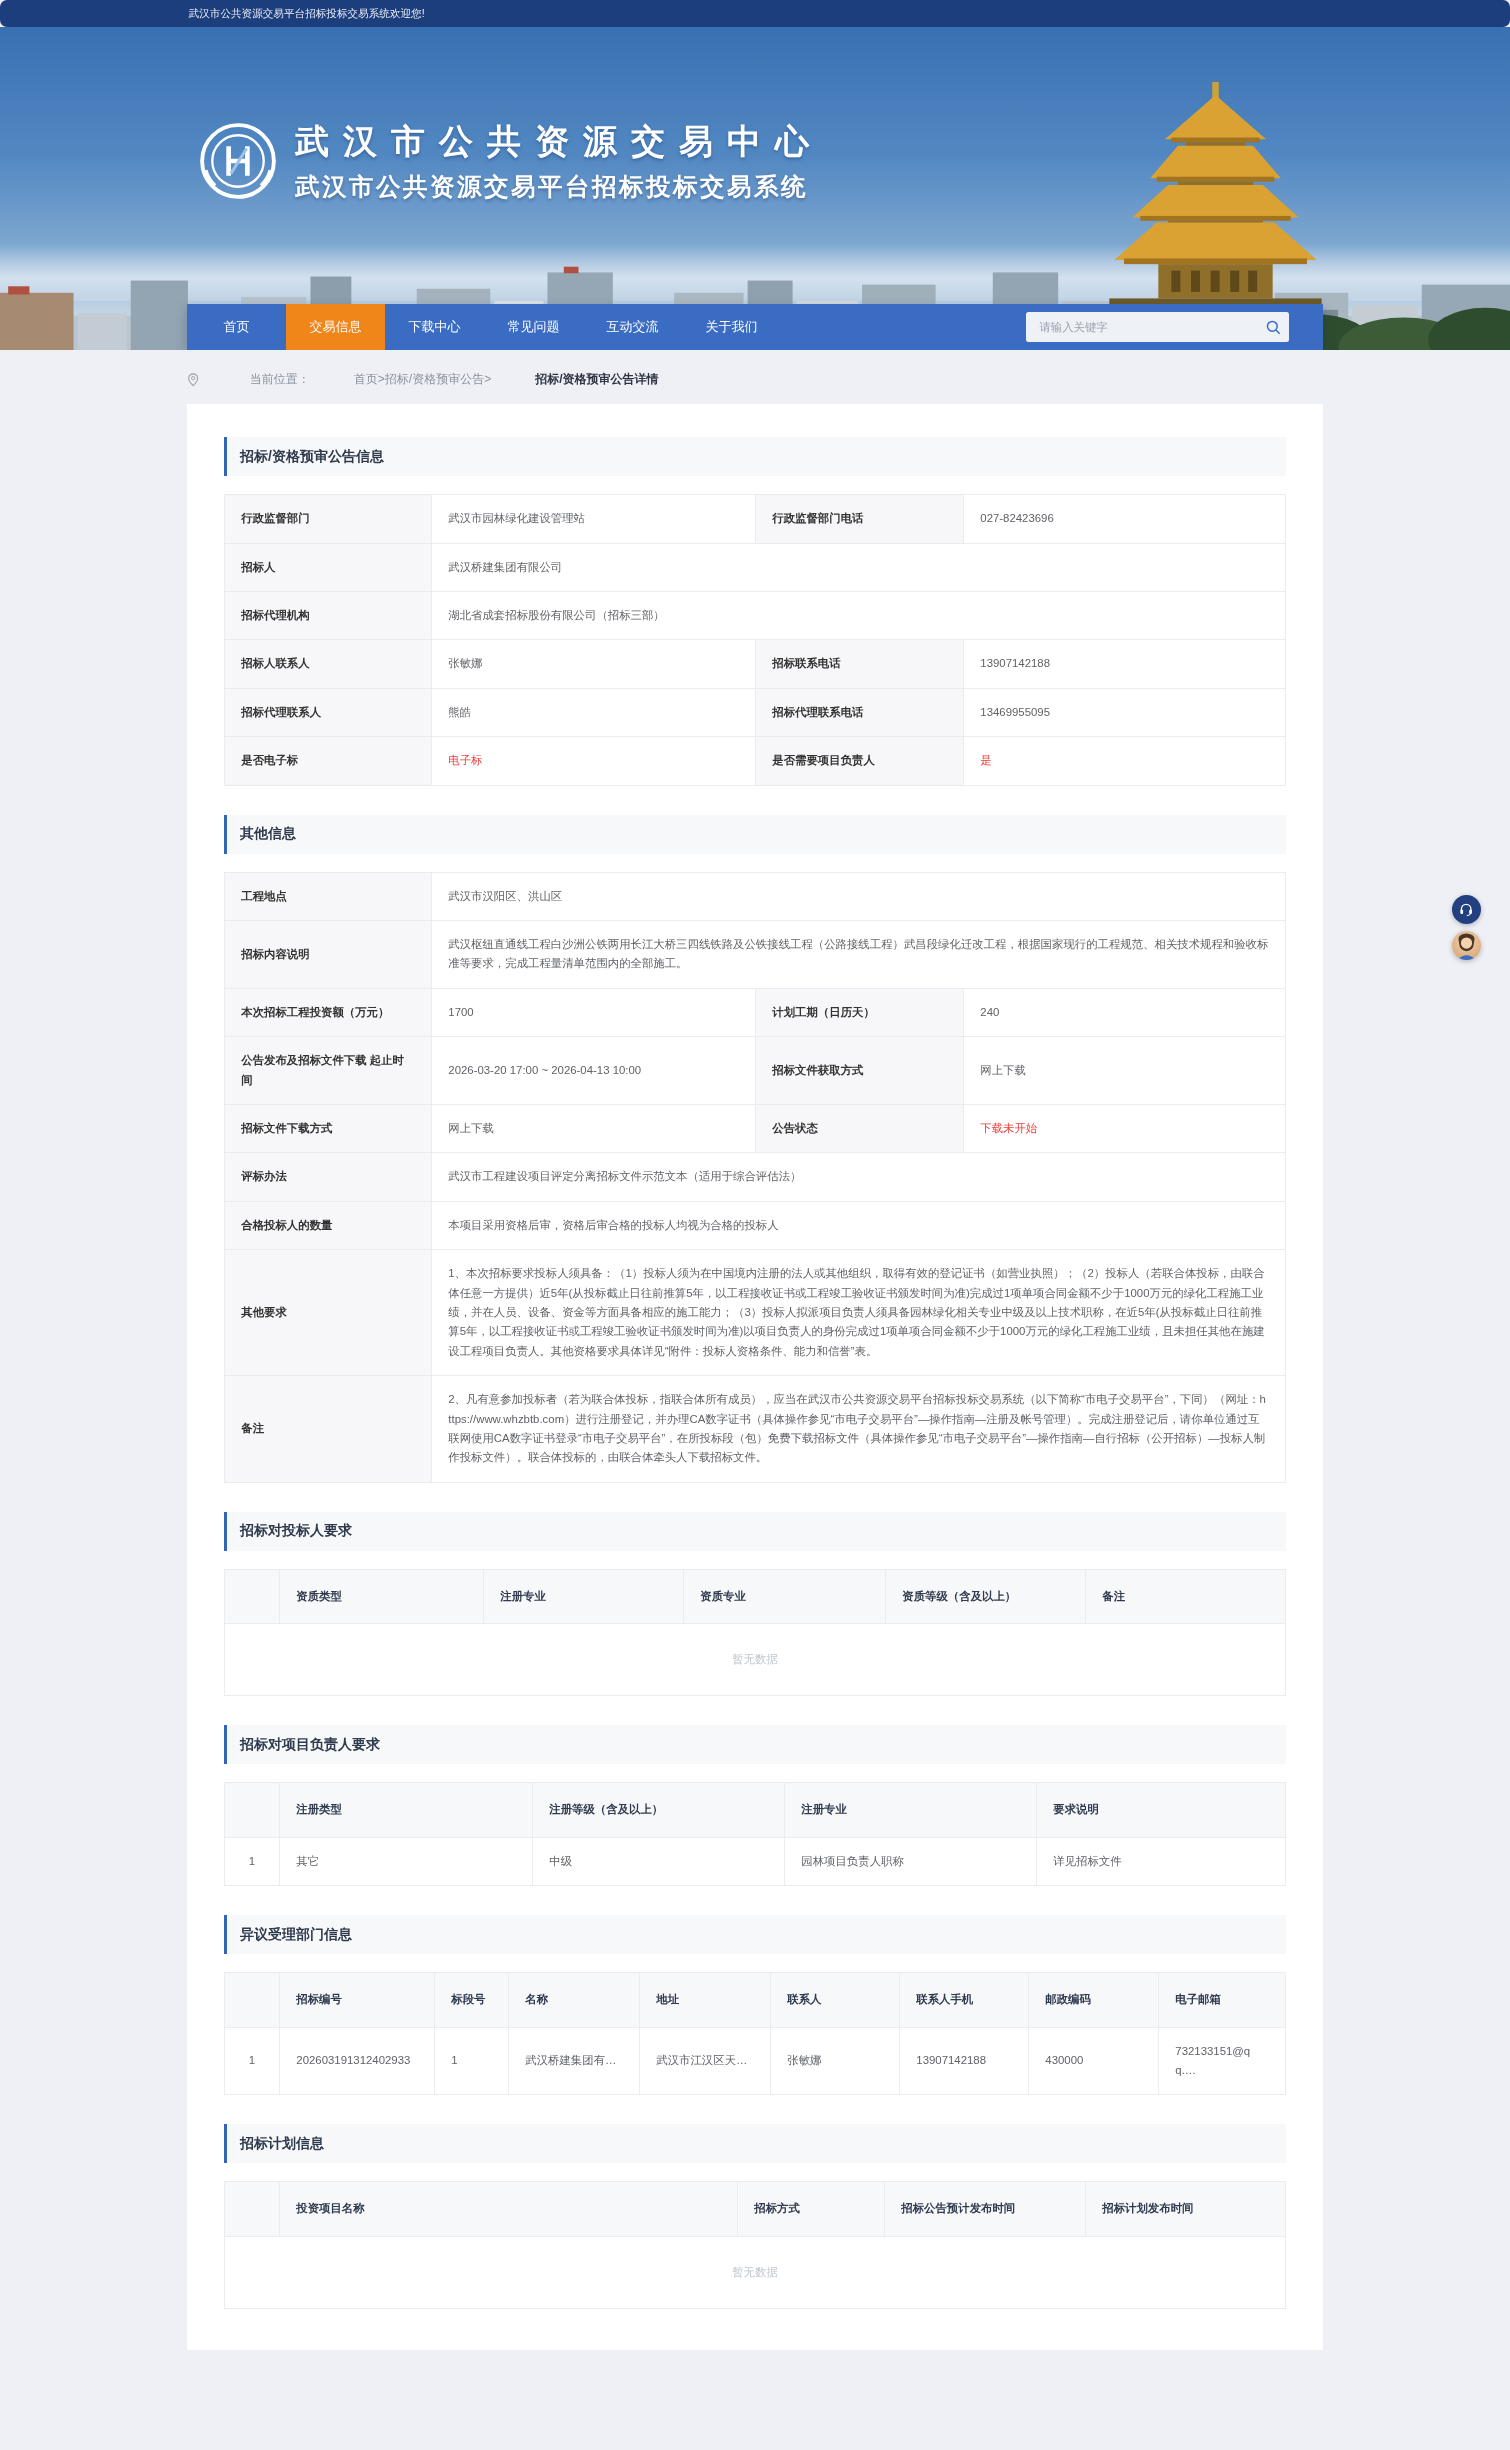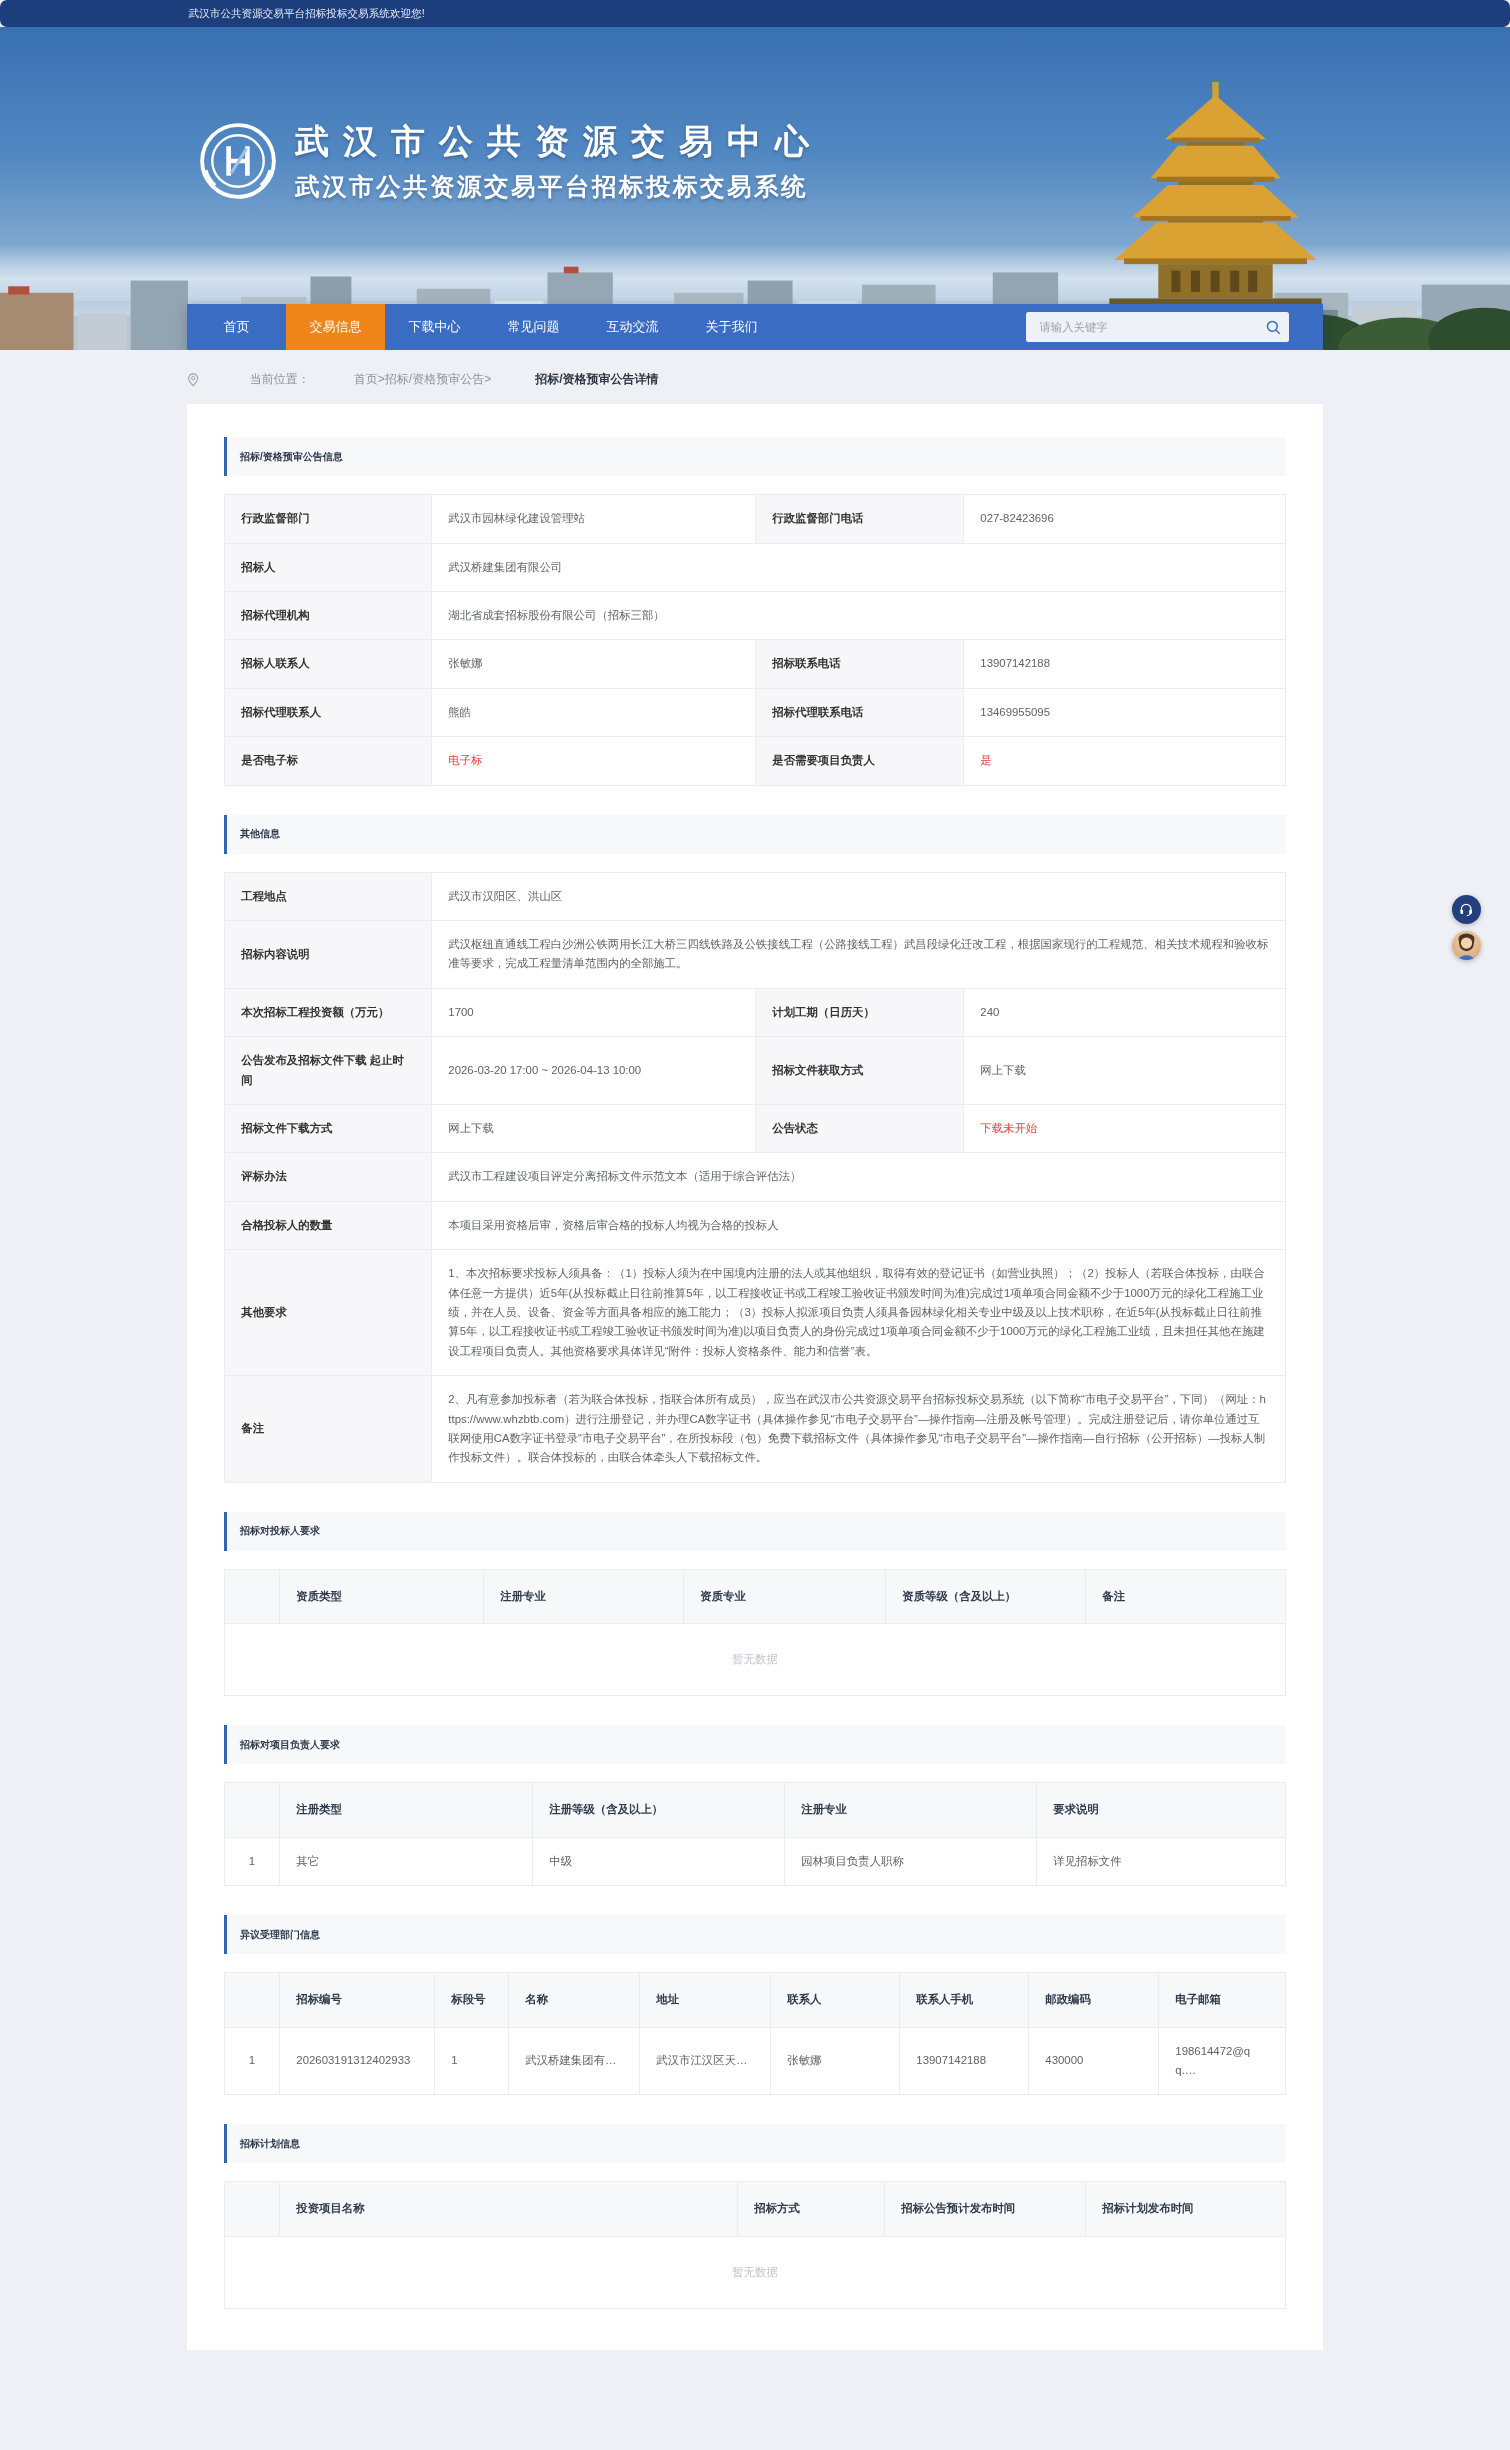--- a/index.html
+++ b/index.html
@@ -47,21 +47,21 @@
   
   .crumbs { padding:21px 0 16.3px; }
   .crumbs .container { display:flex; align-items:center; font-size:12px; color:#8b919c;gap:44px; }
   .crumbs svg { margin-right:6.5px; flex:none; }
   .crumb-current { color:#2f3542; font-weight:bold; }
 
   
   .card { width:1136px; margin:0 auto; background:#fff; padding:33px 37px 41px; }
 
   .section-bar { height:39px; background:#f7f8fa; border-left:3.3px solid #3265b4;
-    display:flex; align-items:center; padding-left:13px; font-size:10px; font-weight:bold;
+    display:flex; align-items:center; padding-left:13px; font-size:14px; font-weight:bold;
     color:#2f3a4d; margin:29px 0 18px; }
   .section-bar.first { margin-top:0; }
 
   table { width:100%; border-collapse:collapse; font-size:11.4px; table-layout:fixed; }
   td,th { border:0.8px solid #ebecef; padding:14px 16.3px; line-height:1.7; word-break:break-all; }
   td.lbl { background:#f7f7f9; color:#333; font-weight:600; }
   td.val { color:#606266; background:#fff; }
   td.val.red { color:#e8403a; }
   th { background:#f7f8fa; color:#303a4d; text-align:left; font-weight:bold; padding:17px 16.3px; }
   th.numcol, td.numcol { padding:14px 6.5px; text-align:center; color:#606266; font-weight:normal; }
@@ -386,21 +386,21 @@
     </tr>
     <tr>
       <td class="numcol">1</td>
       <td class="cell">202603191312402933</td>
       <td class="cell">1</td>
       <td class="cell">武汉桥建集团有…</td>
       <td class="cell">武汉市江汉区天…</td>
       <td class="cell">张敏娜</td>
       <td class="cell">13907142188</td>
       <td class="cell">430000</td>
-      <td class="cell">198614472@qq.…</td>
+      <td class="cell">732133151@qq.…</td>
     </tr>
   </tbody>
     </table>
 
   <div class="section-bar">
     <span>招标计划信息</span>
   </div>
   <table>
     <colgroup>
         <col style="width:55px">

